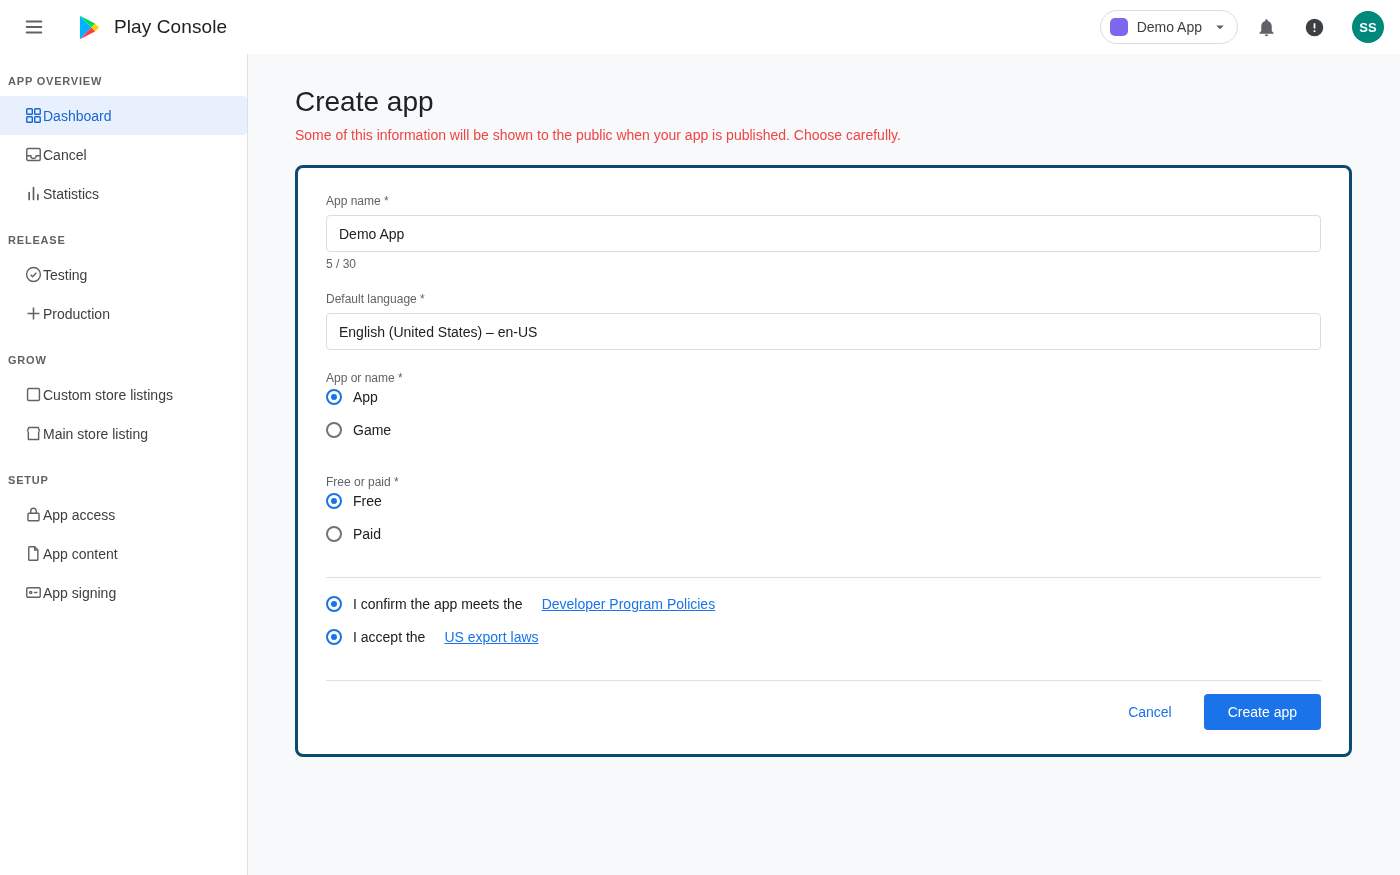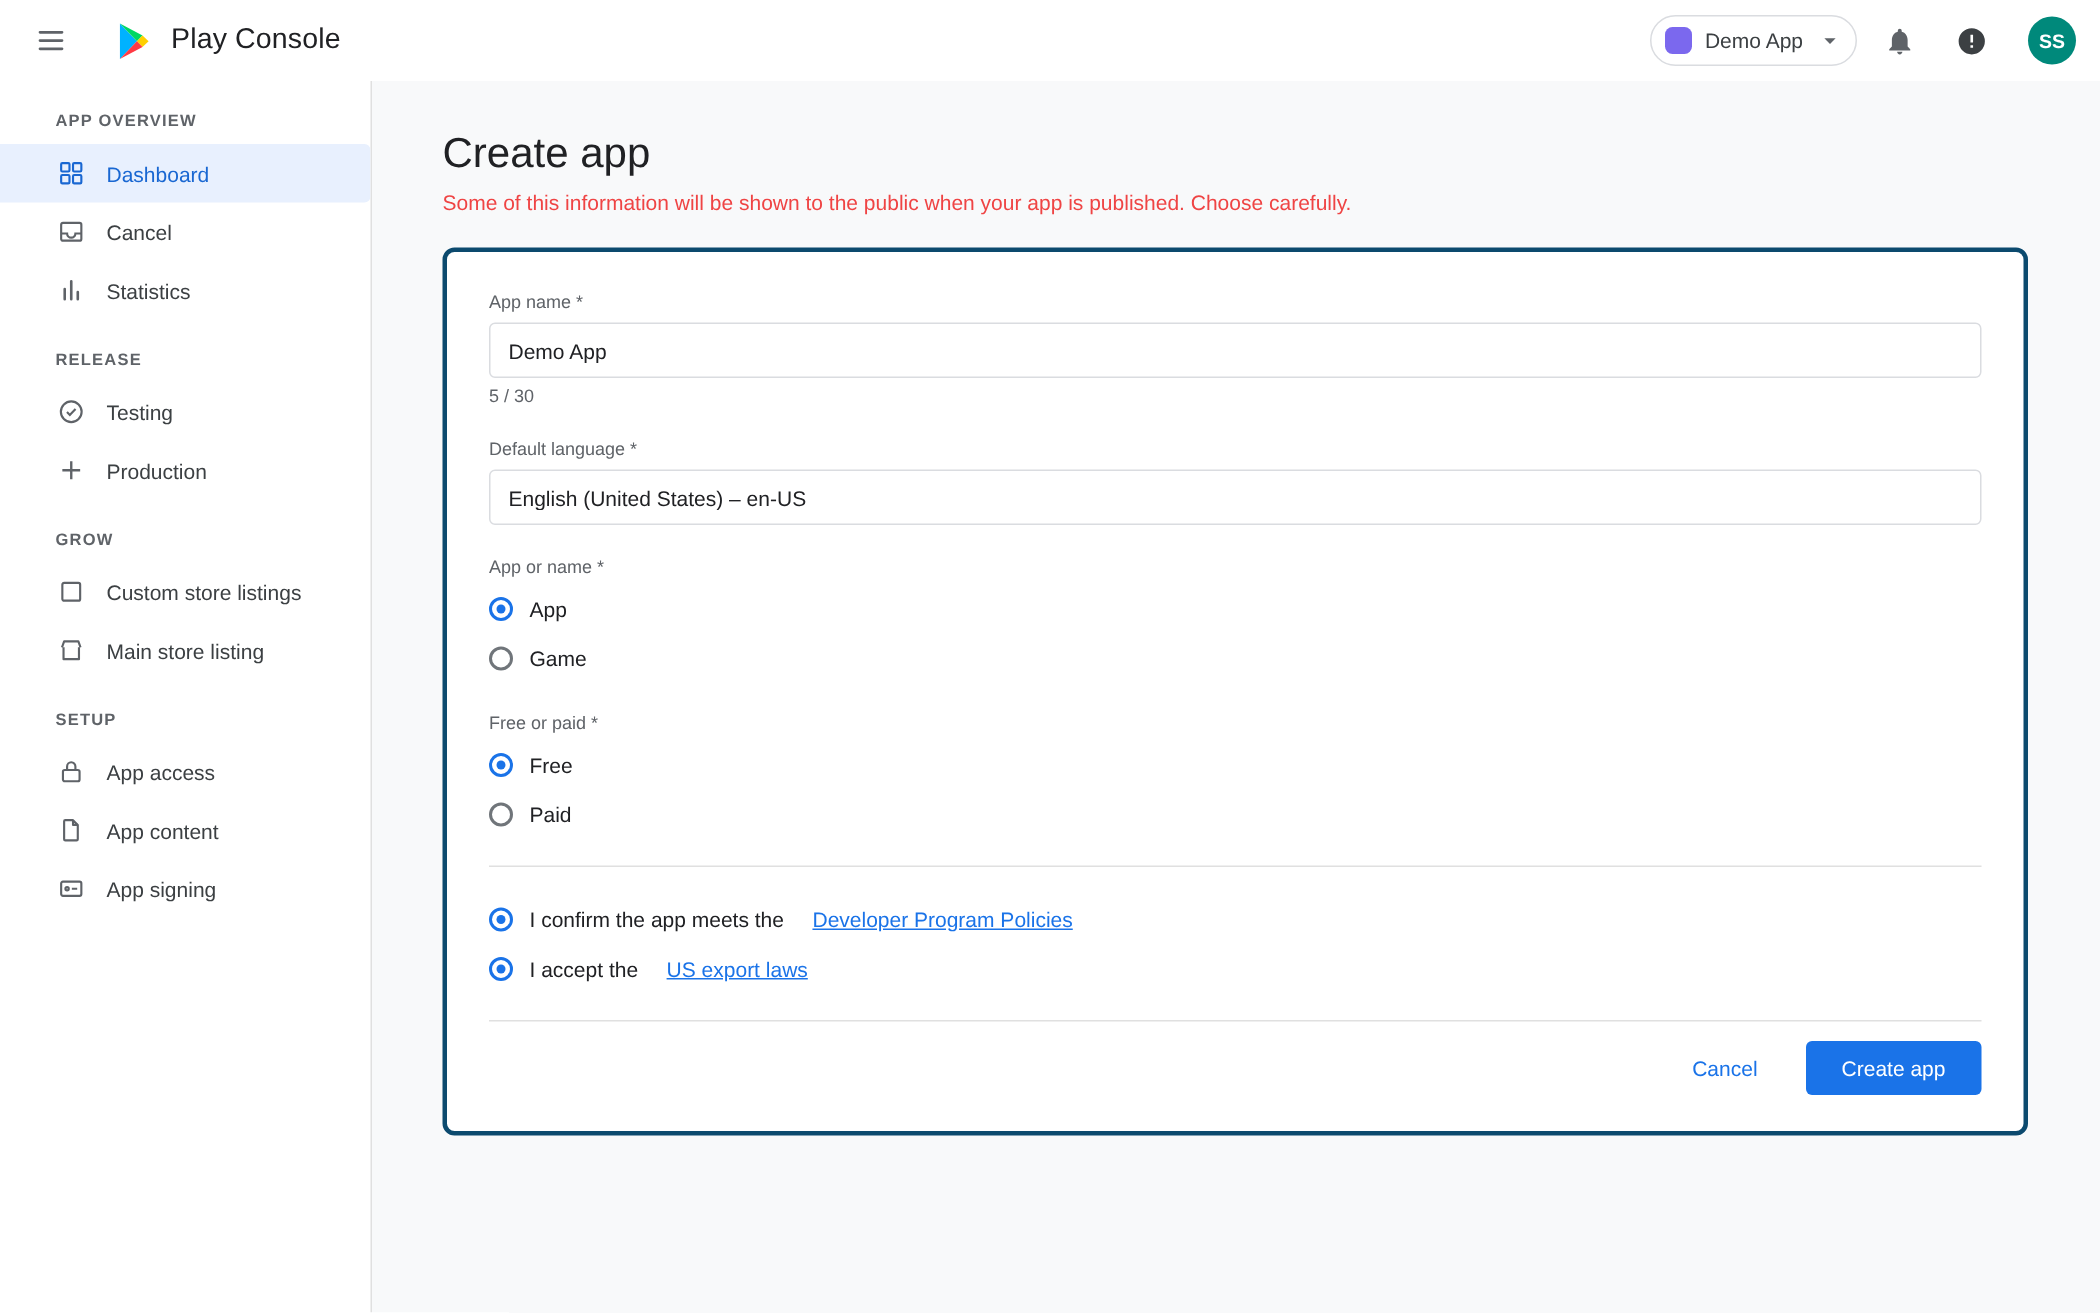--- a/index.html
+++ b/index.html
@@ -18,38 +18,38 @@
   .logo-text { font-size:19px; color:#202124; letter-spacing:.1px; }
   .topbar-right { display:flex; align-items:center; gap:8px; }
   .app-switcher { display:flex; align-items:center; gap:9px; height:34px; padding:0 8px 0 9px; border:1px solid #dadce0; border-radius:17px; background:#fff; font-size:14px; color:#3c4043; cursor:pointer; font-family:inherit; }
   .app-tile { width:18px; height:18px; border-radius:5px; background:#7b68ee; }
   .switcher-label { font-weight:500; color:#3c4043; }
   .avatar { width:32px; height:32px; margin-left:10px; border-radius:50%; background:#00897b; color:#fff; font-size:13px; font-weight:700; display:flex; align-items:center; justify-content:center; border:none; cursor:pointer; font-family:inherit; }
 
   
   .body { flex:1; display:flex; min-height:0; }
   .sidebar { flex:0 0 248px; background:#fff; border-right:1px solid #e0e0e0; overflow:hidden; }
-  .nav-section-title { font-size:11px; font-weight:700; letter-spacing:.8px; color:#5f6368; padding:21px 37px 9px; }
-  .nav-item { height:39px; display:flex; align-items:center; gap:14px; padding:0 38px; font-size:14px; color:#3c4043; cursor:pointer; }
+  .nav-section-title { font-size:11px; font-weight:700; letter-spacing:.8px; color:#5f6368; padding:21px 8px 9px; }
+  .nav-item { height:39px; display:flex; align-items:center; padding:0 24px; font-size:14px; color:#3c4043; cursor:pointer; }
   .nav-item svg { width:19px; height:19px; flex:0 0 19px; color:#5f6368; }
   .nav-item.selected { background:#e8f0fe; color:#1967d2; border-radius:0 4px 4px 0; }
   .nav-item.selected svg { color:#1967d2; }
 
   .content { flex:1; background:#f8f9fa; padding:32px 48px 0 47px; overflow:auto; }
   .page-title { font-size:28px; font-weight:400; color:#202124; line-height:1.15; }
   .page-subtitle { font-size:14px; color:#ef4444; margin-top:9px; }
 
   
   .card { margin-top:22px; background:#fff; border:3px solid #0c4a6e; border-radius:8px; padding:26px 28px 24px; }
   .field-label { font-size:12px; color:#5f6368; margin-bottom:7px; }
   .text-input { width:100%; height:37px; border:1px solid #dadce0; border-radius:4px; padding:0 12px; font-size:14px; color:#202124; font-family:inherit; background:#fff; outline:none; }
   .counter { font-size:12px; color:#5f6368; margin-top:5px; }
   .field { margin-bottom:21px; }
   .group-label { font-size:12px; color:#5f6368; margin:0 0 4px; }
-  .radio-row { display:flex; align-items:center; gap:11px; height:33px; cursor:pointer; }
+  .radio-row { display:flex; gap:11px; height:33px; cursor:pointer; }
   .radio { width:16px; height:16px; border-radius:50%; border:2px solid #70757a; position:relative; flex:0 0 16px; background:#fff; }
   .radio.checked { border-color:#1a73e8; }
   .radio.checked::after { content:""; position:absolute; inset:3px; border-radius:50%; background:#1a73e8; }
   .radio-label { font-size:14px; color:#202124; }
   .divider { height:1px; background:#e0e0e0; margin:18px 0; }
   .decl-link { color:#1a73e8; text-decoration:underline; font-size:14px; margin-left:8px; cursor:pointer; }
   .footer { display:flex; justify-content:flex-end; align-items:center; padding-top:13px; gap:16px; }
   .btn-text { color:#1a73e8; font-size:14px; font-weight:500; background:transparent; border:none; padding:9px 16px; cursor:pointer; border-radius:4px; font-family:inherit; }
   .btn-primary { background:#1a73e8; color:#fff; font-size:14px; font-weight:500; border:none; border-radius:4px; padding:0 24px; height:36px; cursor:pointer; font-family:inherit; }
 </style>

